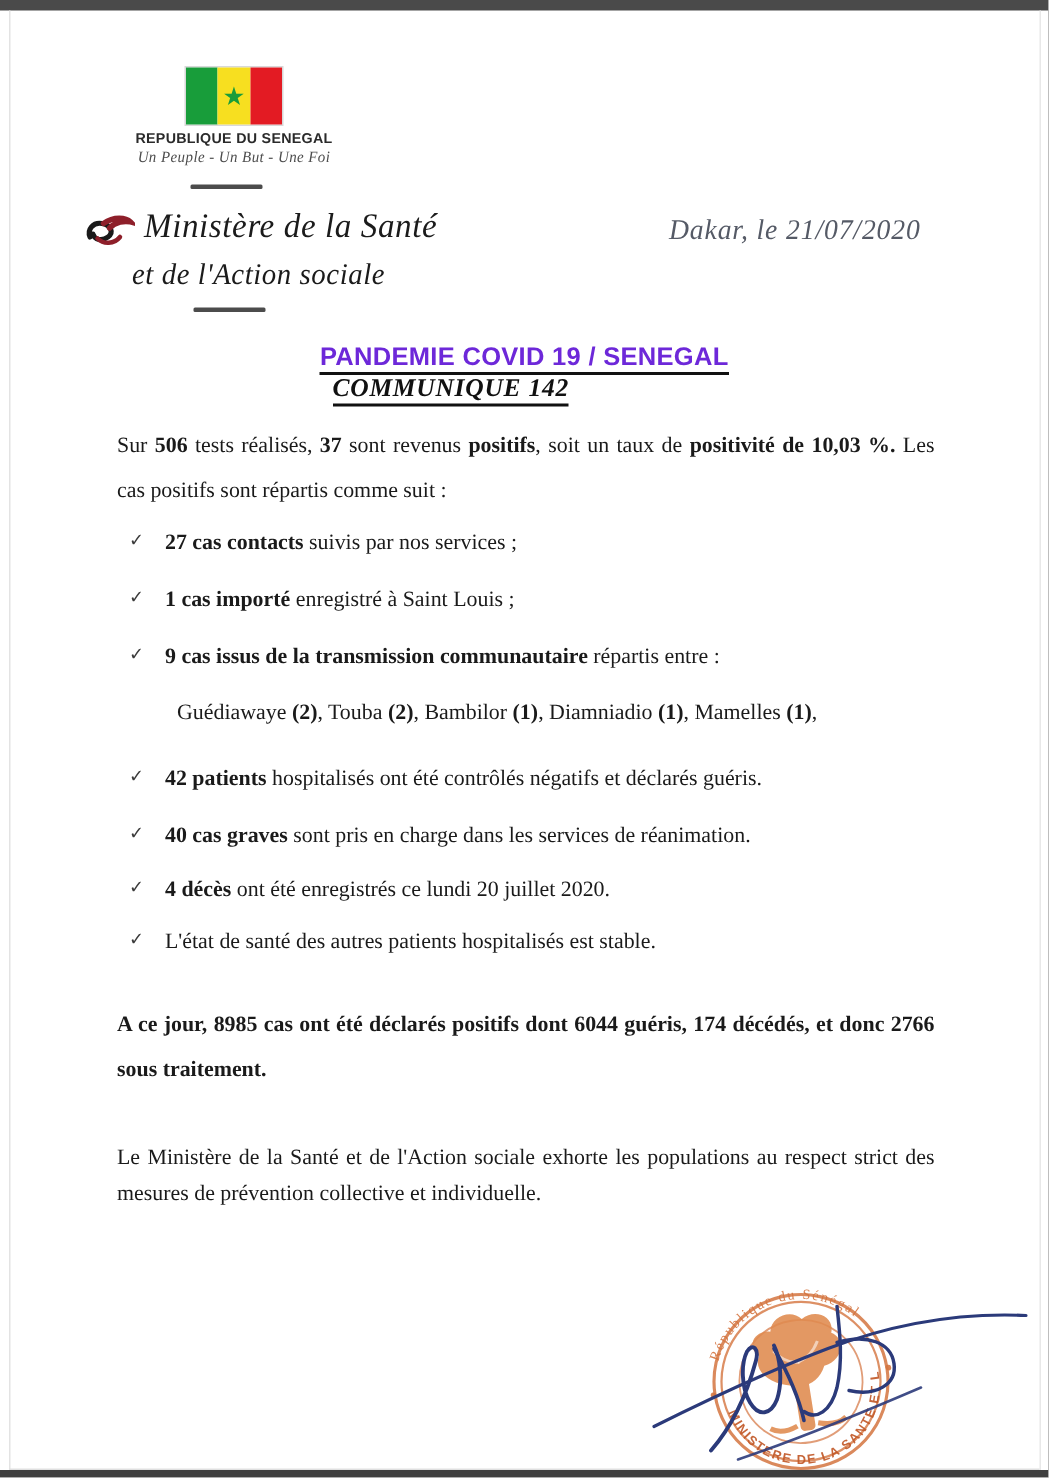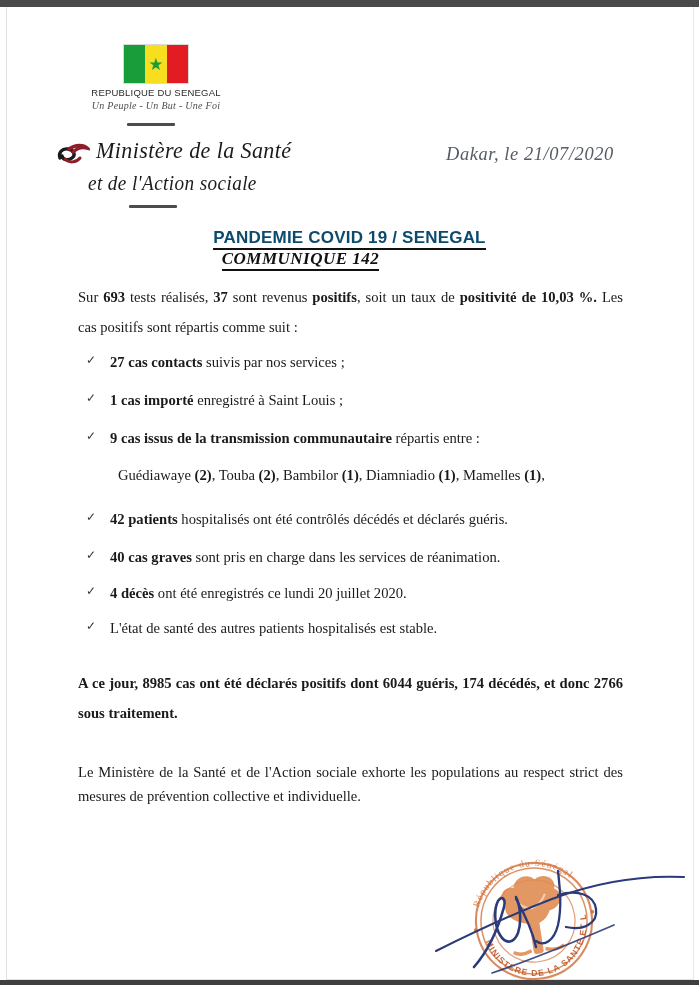--- a/index.html
+++ b/index.html
@@ -81,21 +81,21 @@
     display: flex; align-items: center; justify-content: center;
   }
   .flag-red { flex: 1; background: #e31b23; }
   .flag-star {
     font-size: 17px;
     line-height: 1;
     color: #189d3a;
   }
   .rep-title {
     font-family: "Liberation Sans", "DejaVu Sans", sans-serif;
-    font-weight: normal;
+    font-weight: bold;
     font-size: 9.5px;
     letter-spacing: 0.2px;
     color: #2a2a2a;
     margin-top: 3px;
     white-space: nowrap;
   }
   .rep-motto {
     font-family: "Liberation Serif", serif;
     font-style: italic;
     font-size: 10.5px;
@@ -159,21 +159,21 @@
   
   .title-main {
     position: absolute;
     left: 0; top: 228px;
     width: 699px;
     text-align: center;
     font-family: "Liberation Sans", "DejaVu Sans", sans-serif;
     font-weight: bold;
     font-size: 17px;
     letter-spacing: 0.2px;
-    color: #0c4a6e;
+    color: #6d28d9;
   }
   .title-main span {
     border-bottom: 2px solid #111;
     padding-bottom: 1px;
   }
   .title-sub {
     position: absolute;
     left: 0; top: 249px;
     width: 601px;
     text-align: center;
@@ -304,41 +304,41 @@
   <div class="title-main">
     <span>PANDEMIE COVID 19 / SENEGAL</span>
   </div>
   <div class="title-sub">
     <span>COMMUNIQUE 142</span>
   </div>
 
   <div class="body-wrap">
 
 
-    <p class="para"><span>Sur </span><b>693</b><span> tests réalisés, </span><b>37</b><span> sont revenus </span><b>positifs</b><span>, soit un taux de </span><b>positivité de</b><span> </span><b>10,03 %.</b><span>  Les cas positifs sont répartis comme suit :</span></p>
+    <p class="para"><span>Sur </span><b>506</b><span> tests réalisés, </span><b>37</b><span> sont revenus </span><b>positifs</b><span>, soit un taux de </span><b>positivité de</b><span> </span><b>10,03 %.</b><span>  Les cas positifs sont répartis comme suit :</span></p>
 
     <ul class="bullets">
       <li class="bullet">
         <span class="check">✓</span><b>27 cas contacts</b><span> suivis par nos services ;</span>
       </li>
       <li class="bullet">
         <span class="check">✓</span><b>1 cas importé</b><span> enregistré à Saint Louis ;</span>
       </li>
       <li class="bullet" style="margin-bottom:4px;">
         <span class="check">✓</span><b>9 cas issus de la transmission communautaire</b><span> répartis entre :</span>
       </li>
     </ul>
 
     <div class="localities">
       <div><span>Guédiawaye</span> <b>(2)</b><span>, </span><span>Touba</span> <b>(2)</b><span>, </span><span>Bambilor</span> <b>(1)</b><span>, </span><span>Diamniadio</span> <b>(1)</b><span>, </span><span>Mamelles</span> <b>(1)</b><span>,</span></div>
     </div>
 
     <ul class="bullets" style="margin-top:0;">
       <li class="bullet">
-        <span class="check">✓</span><b>42 patients</b><span> hospitalisés ont été contrôlés décédés et déclarés guéris.</span>
+        <span class="check">✓</span><b>42 patients</b><span> hospitalisés ont été contrôlés négatifs et déclarés guéris.</span>
       </li>
       <li class="bullet tight">
         <span class="check">✓</span><b>40 cas graves</b><span> sont pris en charge dans les services de réanimation.</span>
       </li>
       <li class="bullet tight">
         <span class="check">✓</span><b>4 décès</b><span> ont été enregistrés ce lundi 20 juillet 2020.</span>
       </li>
       <li class="bullet tight">
         <span class="check">✓</span><span>L'état de santé des autres patients hospitalisés est stable.</span>
       </li>

